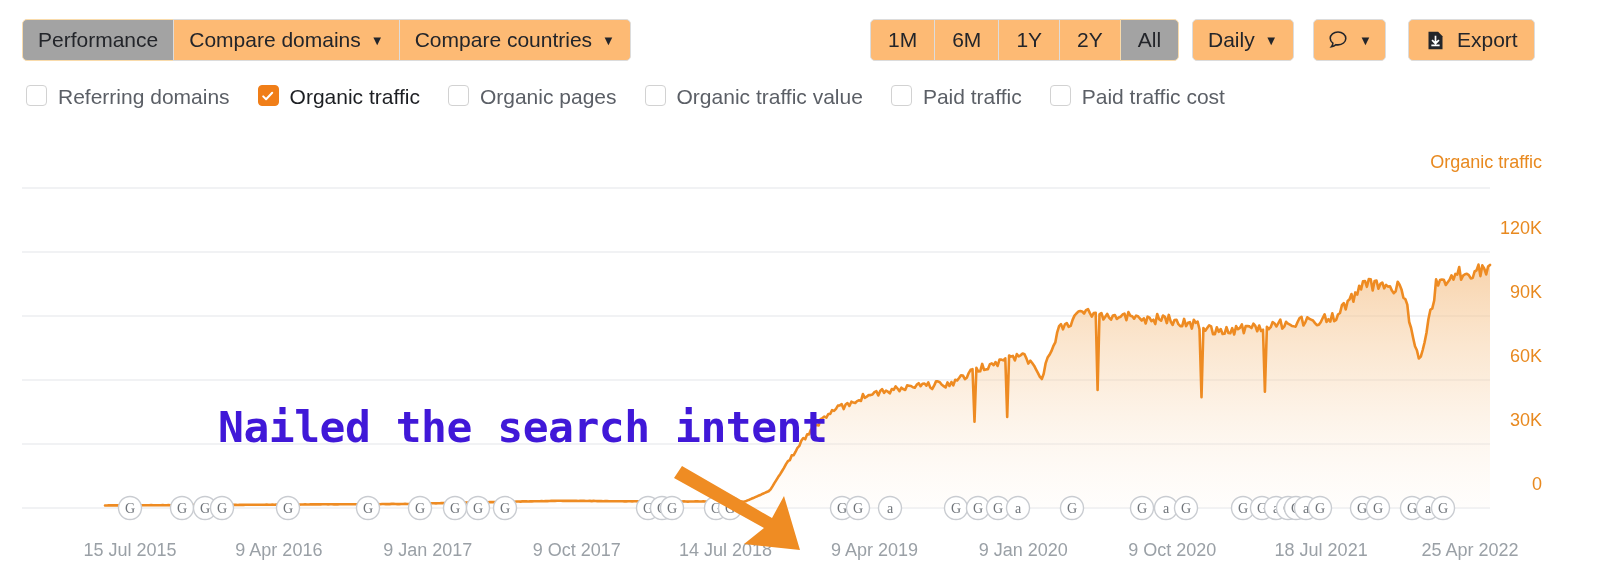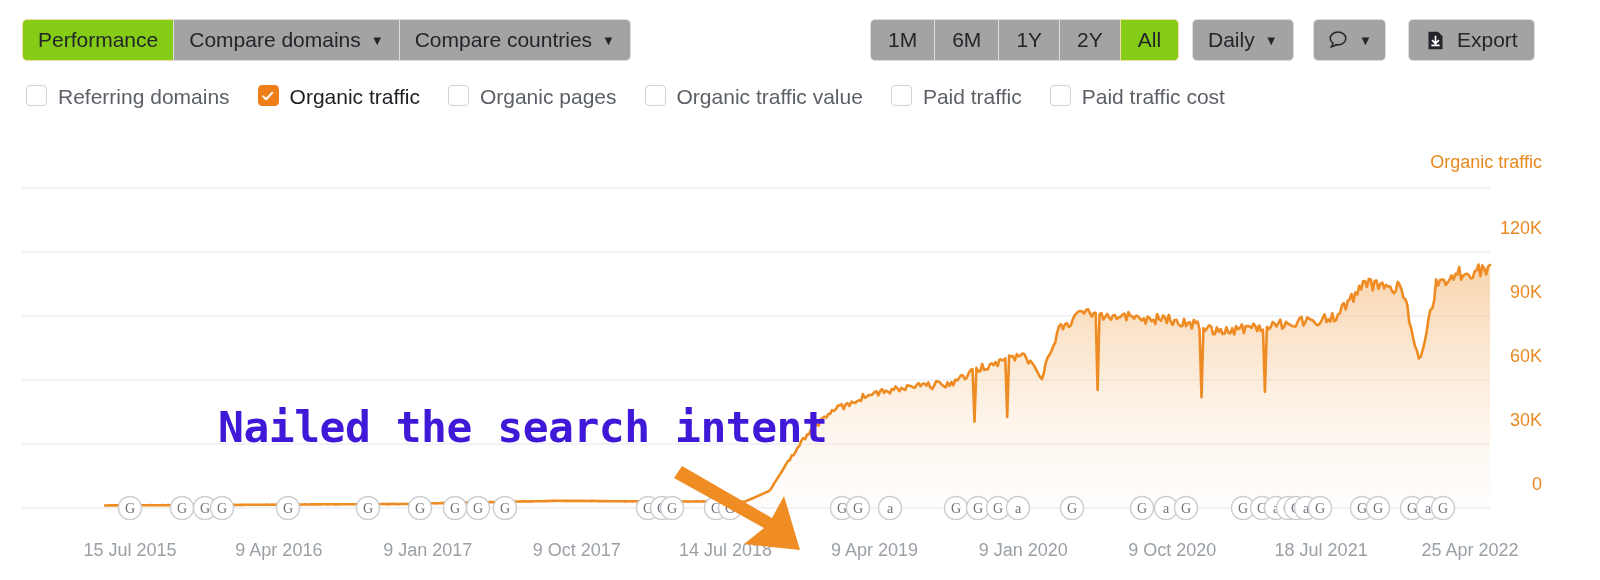--- a/index.html
+++ b/index.html
@@ -22,36 +22,36 @@
     left: 0; top: 0;
     width: 1600px;
     height: 76px;
   }
   .btn-group {
     display: flex;
     position: absolute;
   }
   .btn {
     border: 1px solid #dcdcdc;
-    background: #a3a3a3;
+    background: #fdba74;
     font-family: "Liberation Sans", sans-serif;
     font-size: 21px;
     color: #23252a;
     display: flex;
     align-items: center;
     justify-content: center;
     box-sizing: border-box;
     height: 42px;
     padding: 0 15px;
     white-space: nowrap;
     cursor: pointer;
     user-select: none;
   }
   .btn.active {
-    background: #84cc16;
+    background: #a3a3a3;
     border-color: #f9dbab;
   }
   .btn .caret {
     margin-left: 10px;
     font-size: 13px;
     line-height: 1;
     color: #23252a;
   }
 
   

